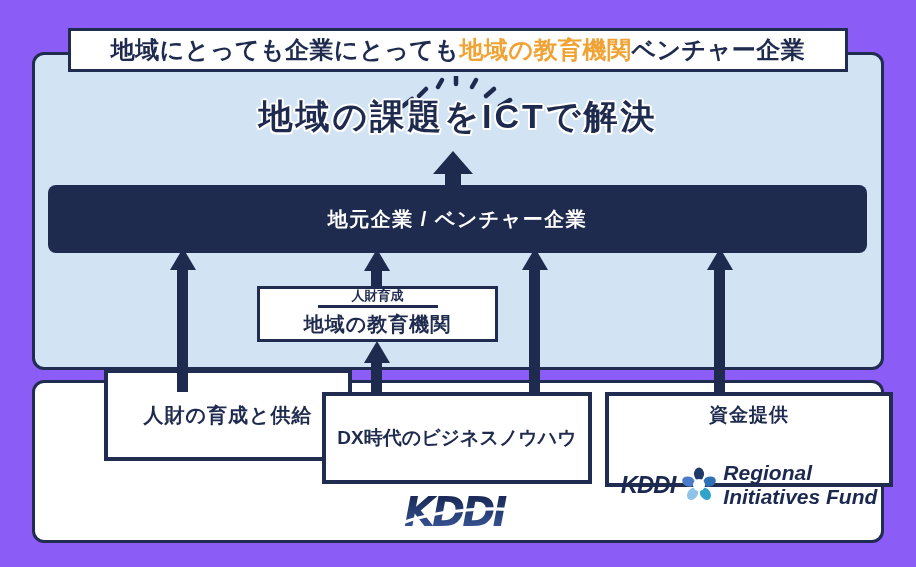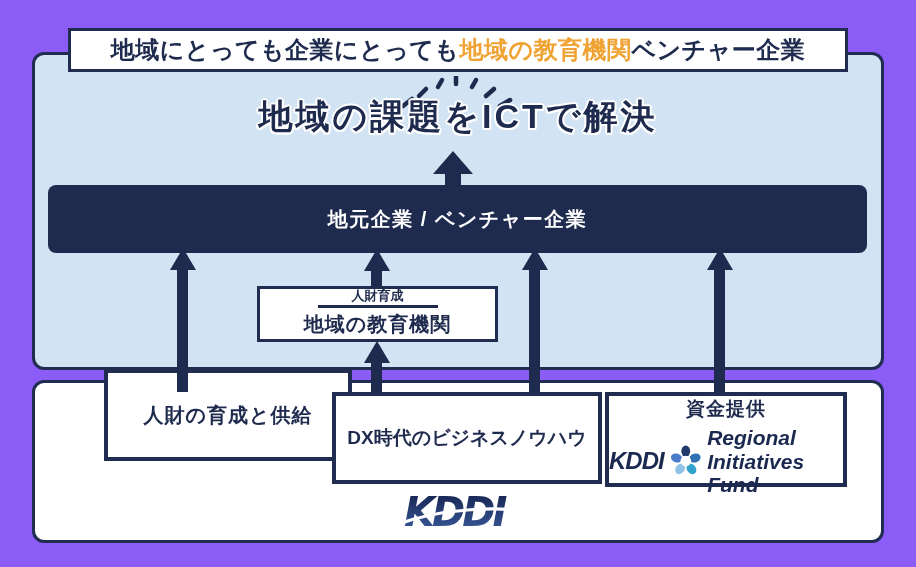--- a/index.html
+++ b/index.html
@@ -51,22 +51,22 @@
   .arrow-head{position:absolute;width:0;height:0;z-index:3;
     border-left:13px solid transparent;border-right:13px solid transparent;
     border-bottom:22px solid var(--navy);}
   .arrow-head.big{border-left-width:20px;border-right-width:20px;border-bottom-width:23px;}
 
   
   .bbox{position:absolute;background:#fff;border:4px solid var(--navy-border);box-sizing:border-box;
     z-index:2;display:flex;flex-direction:column;align-items:center;justify-content:center;
     color:var(--navy);font-weight:bold;text-align:center;}
   .bbox-talent{left:60px;top:369px;width:248px;height:92px;font-size:20px;letter-spacing:1px;margin-left:44px;}
-  .bbox-knowhow{left:332px;top:392px;width:270px;height:92px;font-size:19px;line-height:1.45;}
-  .bbox-funding{left:605px;top:392px;width:242px;height:95px;justify-content:flex-start;}
+  .bbox-knowhow{left:322px;top:392px;width:270px;height:92px;font-size:19px;line-height:1.45;}
+  .bbox-funding{left:605px;top:392px;width:288px;height:95px;justify-content:flex-start;padding-top:6px;gap:29px;}
   .funding-heading{font-size:19px;font-weight:bold;letter-spacing:1px;}
   .funding-row{display:flex;align-items:center;margin-top:4px;gap:5px;}
   .kddi-small{font-size:24px;font-weight:bold;font-style:italic;color:#1b2950;letter-spacing:-1px;}
   .fund-name{font-size:21px;font-weight:bold;font-style:italic;color:#1b2950;
     line-height:1.12;text-align:left;}
 
   
   .kddi-footer{position:absolute;left:398px;top:485px;z-index:2;}
 </style>
 </head>

